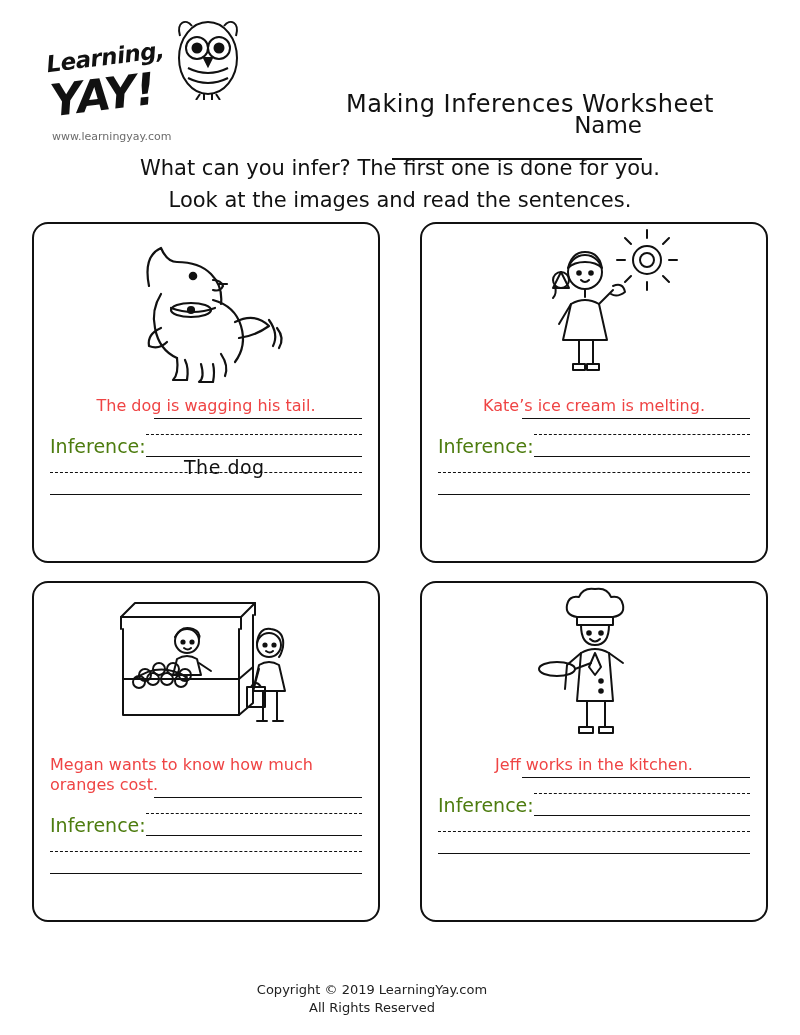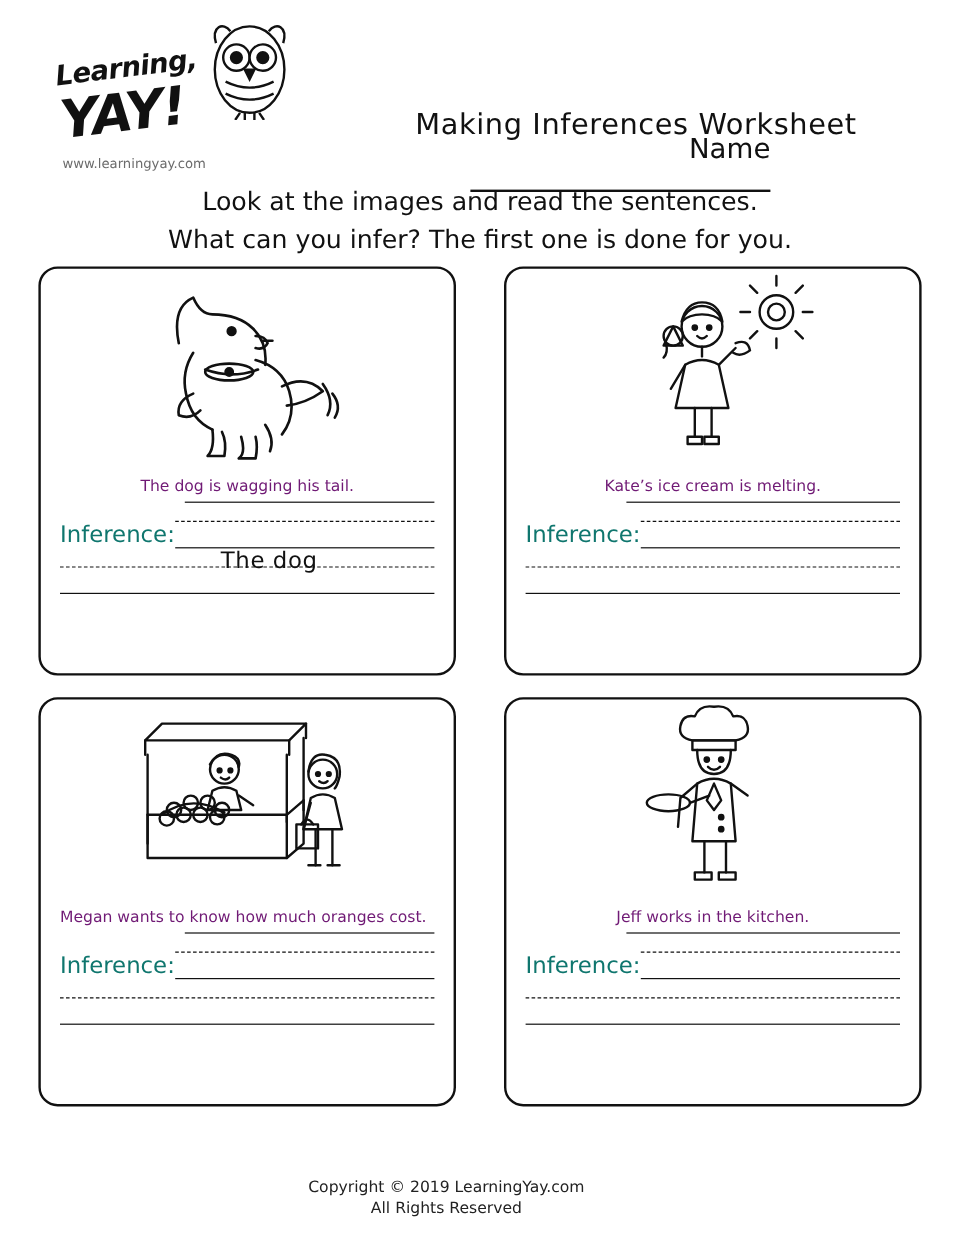--- a/index.html
+++ b/index.html
@@ -127,36 +127,36 @@
     box-sizing: border-box;
     overflow: hidden;
   }
   .art {
     height: 172px;
     position: relative;
   }
   .art svg { display: block; margin: 0 auto; }
 
   .sentence {
-    font-size: 13px;
-    color: #701a75;
+    font-size: 16px;
+    color: #ef4444;
     padding: 0 16px;
     line-height: 20px;
   }
   .sentence.center { text-align: center; }
 
   .inference-row {
     display: flex;
     align-items: flex-end;
     padding: 0 16px;
     margin-top: 12px;
   }
   .inference-label {
     font-size: 19px;
-    color: #0f766e;
+    color: #4d7c0f;
     white-space: nowrap;
   }
   .write-line {
     flex: 1;
     height: 26px;
     position: relative;
   }
   .write-line::before {
     content: "";
     position: absolute;
@@ -248,22 +248,22 @@
 
   <div class="worksheet-title">Making Inferences Worksheet</div>
 
   <div class="name-row">
     <span class="name-label">Name</span>
     <span class="name-line"></span>
   </div>
 </div>
 
 <div class="instructions">
+  <div>What can you infer? The first one is done for you.</div>
   <div>Look at the images and read the sentences.</div>
-  <div>What can you infer? The first one is done for you.</div>
 </div>
 
 <div class="grid">
 
   <div class="card">
     <div class="art">
       <svg width="210" height="170" viewBox="0 0 210 170">
         <g fill="none" stroke="#111" stroke-width="2.2" stroke-linecap="round" stroke-linejoin="round">
           <path d="M48 62 q-6 -30 12 -38 q6 14 16 14 q22 0 34 12 q12 12 10 30"></path>
           <circle cx="92" cy="52" r="3.2" fill="#111"></circle>

